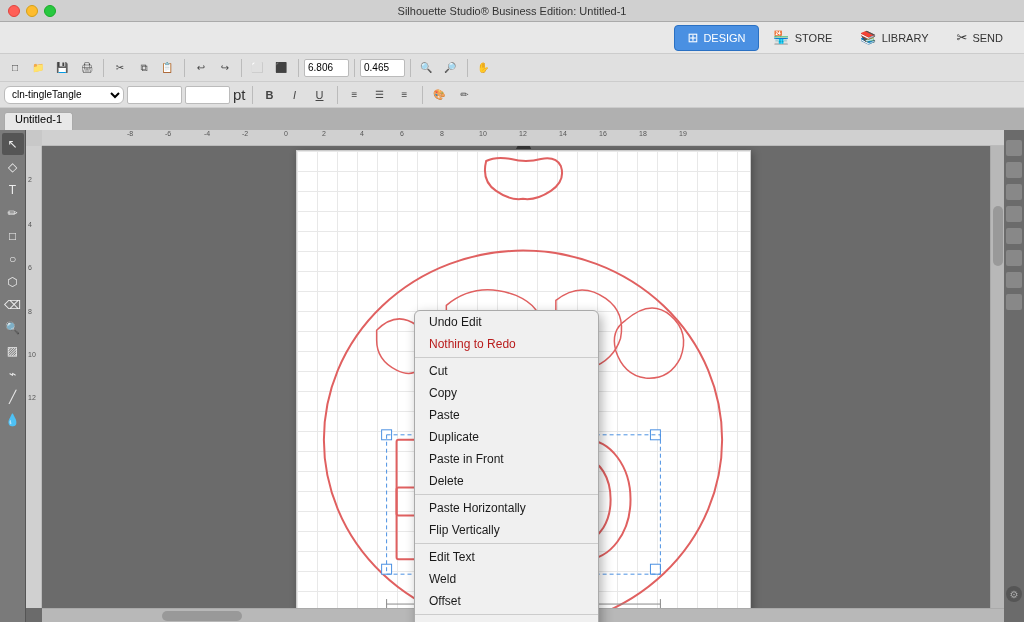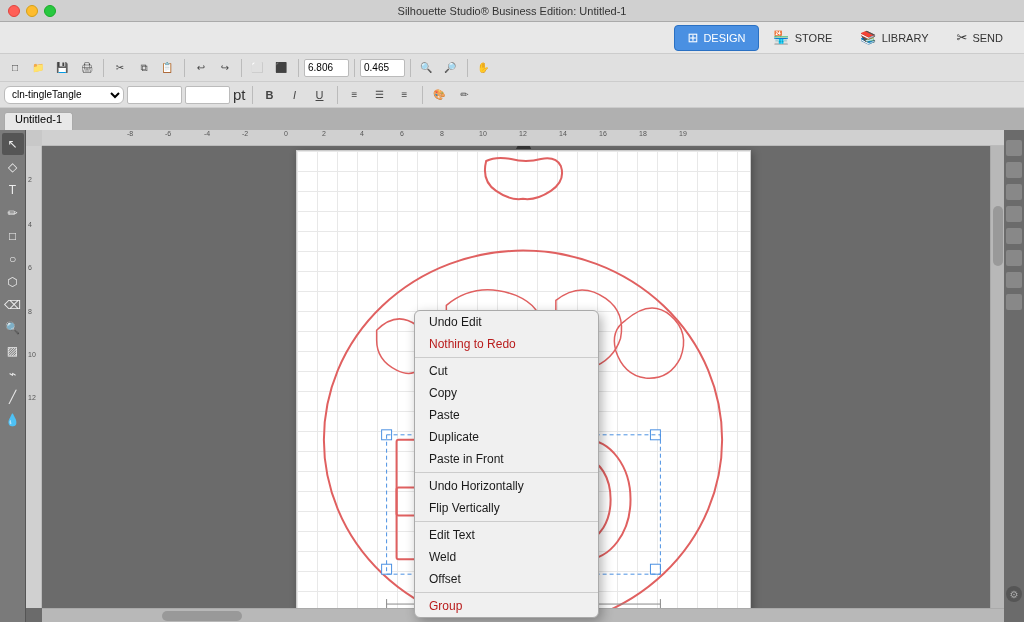--- a/index.html
+++ b/index.html
@@ -434,22 +434,23 @@
 
     <div id="context-menu">
       <div class="ctx-item">Undo Edit</div>
       <div class="ctx-item disabled">Nothing to Redo</div>
       <div class="ctx-sep"></div>
       <div class="ctx-item">Cut</div>
       <div class="ctx-item">Copy</div>
       <div class="ctx-item">Paste</div>
       <div class="ctx-item">Duplicate</div>
       <div class="ctx-item">Paste in Front</div>
+      <div class="ctx-item">Delete</div>
       <div class="ctx-sep"></div>
-      <div class="ctx-item">Undo Horizontally</div>
+      <div class="ctx-item">Paste Horizontally</div>
       <div class="ctx-item">Flip Vertically</div>
       <div class="ctx-sep"></div>
       <div class="ctx-item">Edit Text</div>
       <div class="ctx-item">Weld</div>
       <div class="ctx-item">Offset</div>
       <div class="ctx-sep"></div>
       <div class="ctx-item disabled">Group</div>
 
     </div>
 

